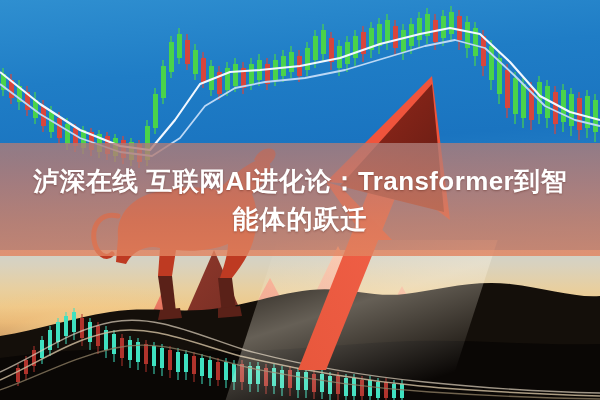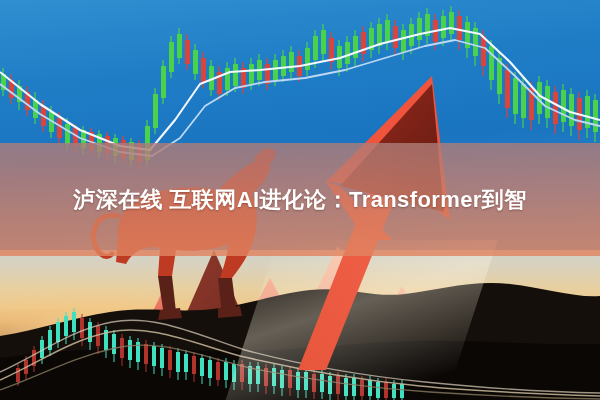--- a/index.html
+++ b/index.html
@@ -56,21 +56,21 @@
       rgba(173,124,120,.80) 0%,
       rgba(196,125,110,.80) 35%,
       rgba(216,128,98,.80) 70%,
       rgba(226,132,96,.82) 100%);
   }
   .title-wrap{
     top:143px;height:113px;display:flex;flex-direction:column;
     align-items:center;justify-content:center;
   }
   .title-line{
-    color:#ffffff;font-weight:bold;font-size:22px;line-height:38px;
+    color:#ffffff;font-weight:bold;font-size:26px;line-height:38px;
     letter-spacing:.4px;white-space:nowrap;
     text-shadow:0 1px 2px rgba(90,40,30,.45);
   }
   .title-line.l2{letter-spacing:1px;}
 </style>
 </head>
 <body>
 
 <div id="banner">
 
@@ -408,15 +408,16 @@
       <path d="M98,156 L112,156 L116,192 L104,196 Z"></path>
       <path d="M158,158 L172,158 L176,190 L162,194 Z"></path>
       <path d="M100,190 L120,188 L122,198 L98,200 Z"></path>
       <path d="M158,188 L180,186 L182,196 L158,198 Z"></path>
     </g>
   </svg>
 
   <div class="layer band"></div>
   <div class="layer title-wrap">
     <div class="title-line">泸深在线 互联网AI进化论：Transformer到智</div>
+    <div class="title-line l2">能体的跃迁</div>
   </div>
 
 </div>
 
 </body></html>

